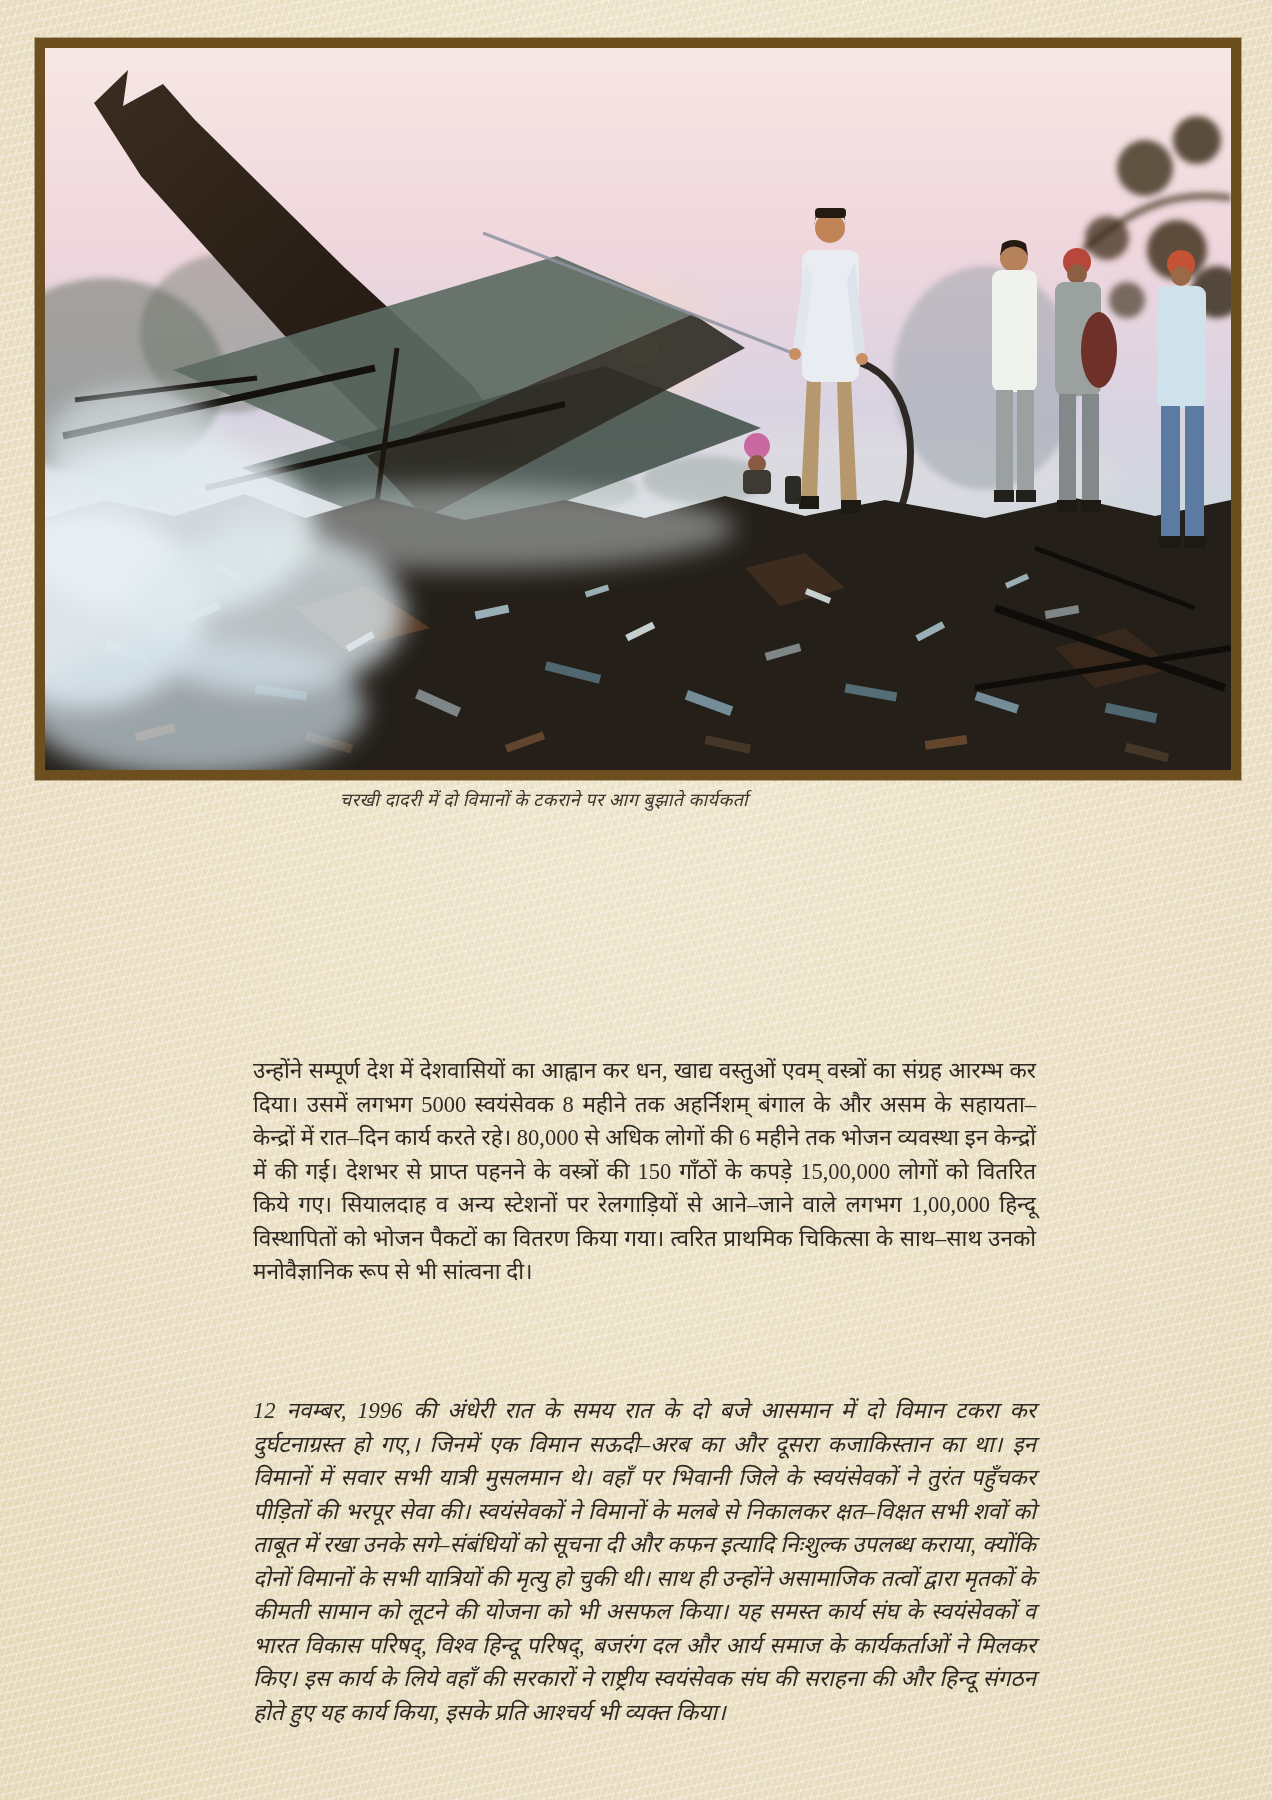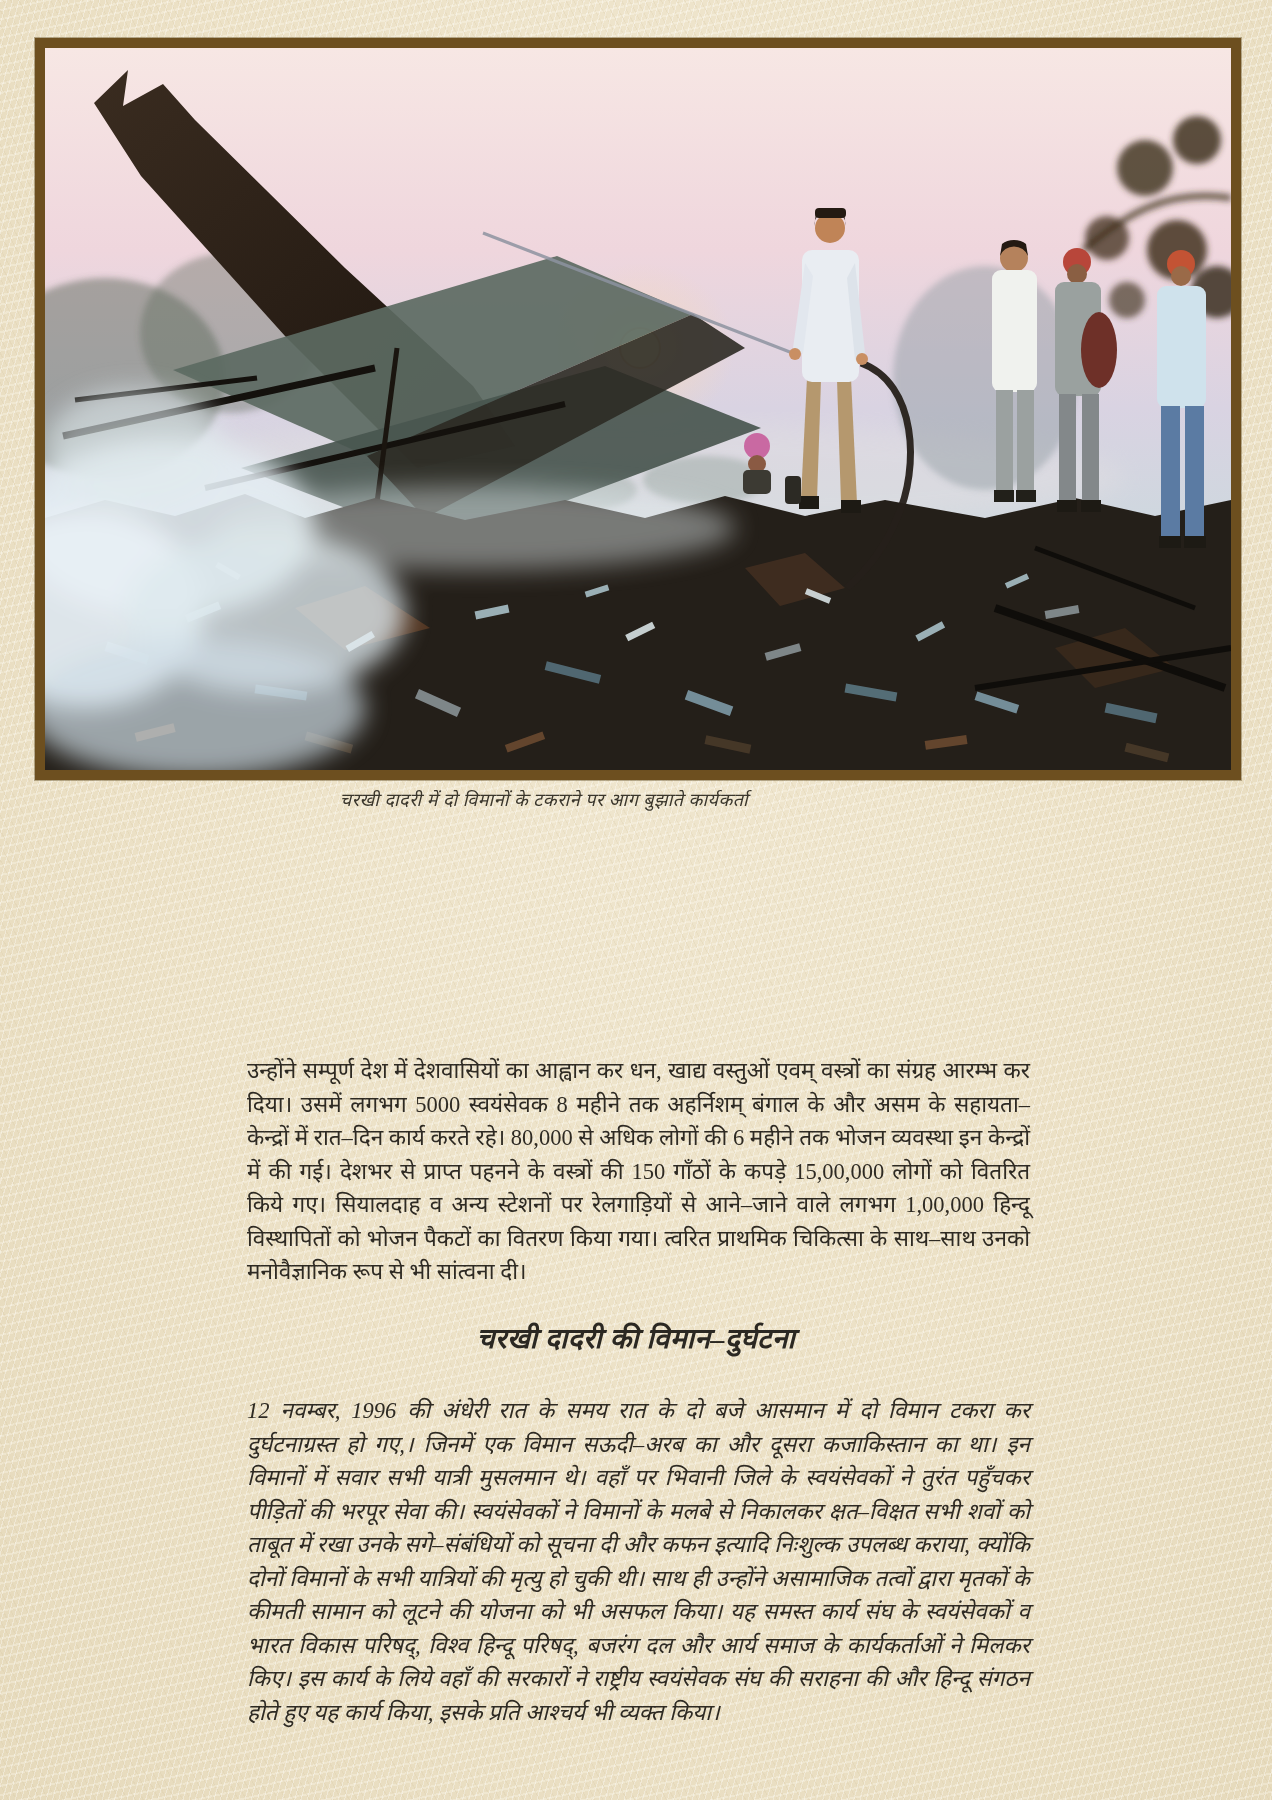--- a/index.html
+++ b/index.html
@@ -25,21 +25,21 @@
     position:absolute;left:0;top:787px;width:1088px;
     text-align:center;font-style:italic;
     font-size:18px;letter-spacing:.5px;color:#3a362c;
   }
   .heading{
     position:absolute;left:0;top:1318px;width:1272px;
     text-align:center;font-style:italic;font-weight:bold;
     font-size:28px;color:#2b2822;letter-spacing:.5px;
   }
   .bodytext{
-    position:absolute;left:247px;width:783px;
+    position:absolute;left:253px;width:783px;
     font-size:22.5px;line-height:33.5px;color:#2e2a23;
     text-align:justify;text-justify:inter-word;margin:0;
   }
   .para1{top:1054px;}
   .para2{top:1394px;font-style:italic;}
 </style>
 </head>
 <body>
 
 <div class="page">
@@ -211,17 +211,16 @@
           <rect x="1139" y="488" width="22" height="12" fill="#1d1a14"></rect>
         </g>
       </g>
     </svg>
   </div>
 
   <div class="caption">चरखी दादरी में दो विमानों के टकराने पर आग बुझाते कार्यकर्ता</div>
 
   <p class="bodytext para1">उन्होंने सम्पूर्ण देश में देशवासियों का आह्वान कर धन, खाद्य वस्तुओं एवम् वस्त्रों का संग्रह आरम्भ कर दिया। उसमें लगभग 5000 स्वयंसेवक 8 महीने तक अहर्निशम् बंगाल के और असम के सहायता– केन्द्रों में रात–दिन कार्य करते रहे। 80,000 से अधिक लोगों की 6 महीने तक भोजन व्यवस्था इन केन्द्रों में की गई। देशभर से प्राप्त पहनने के वस्त्रों की 150 गाँठों के कपड़े 15,00,000 लोगों को वितरित किये गए। सियालदाह व अन्य स्टेशनों पर रेलगाड़ियों से आने–जाने वाले लगभग 1,00,000 हिन्दू विस्थापितों को भोजन पैकटों का वितरण किया गया। त्वरित प्राथमिक चिकित्सा के साथ–साथ उनको मनोवैज्ञानिक रूप से भी सांत्वना दी।</p>
 
-  <div class="heading">चरखी दादरी की विमान–दुर्घटना</div>
 
   <p class="bodytext para2">12 नवम्बर, 1996 की अंधेरी रात के समय रात के दो बजे आसमान में दो विमान टकरा कर दुर्घटनाग्रस्त हो गए,। जिनमें एक विमान सऊदी–अरब का और दूसरा कजाकिस्तान का था। इन विमानों में सवार सभी यात्री मुसलमान थे। वहाँ पर भिवानी जिले के स्वयंसेवकों ने तुरंत पहुँचकर पीड़ितों की भरपूर सेवा की। स्वयंसेवकों ने विमानों के मलबे से निकालकर क्षत–विक्षत सभी शवों को ताबूत में रखा उनके सगे–संबंधियों को सूचना दी और कफन इत्यादि निःशुल्क उपलब्ध कराया, क्योंकि दोनों विमानों के सभी यात्रियों की मृत्यु हो चुकी थी। साथ ही उन्होंने असामाजिक तत्वों द्वारा मृतकों के कीमती सामान को लूटने की योजना को भी असफल किया। यह समस्त कार्य संघ के स्वयंसेवकों व भारत विकास परिषद्, विश्व हिन्दू परिषद्, बजरंग दल और आर्य समाज के कार्यकर्ताओं ने मिलकर किए। इस कार्य के लिये वहाँ की सरकारों ने राष्ट्रीय स्वयंसेवक संघ की सराहना की और हिन्दू संगठन होते हुए यह कार्य किया, इसके प्रति आश्चर्य भी व्यक्त किया।</p>
 
 </div>
 
 </body></html>

